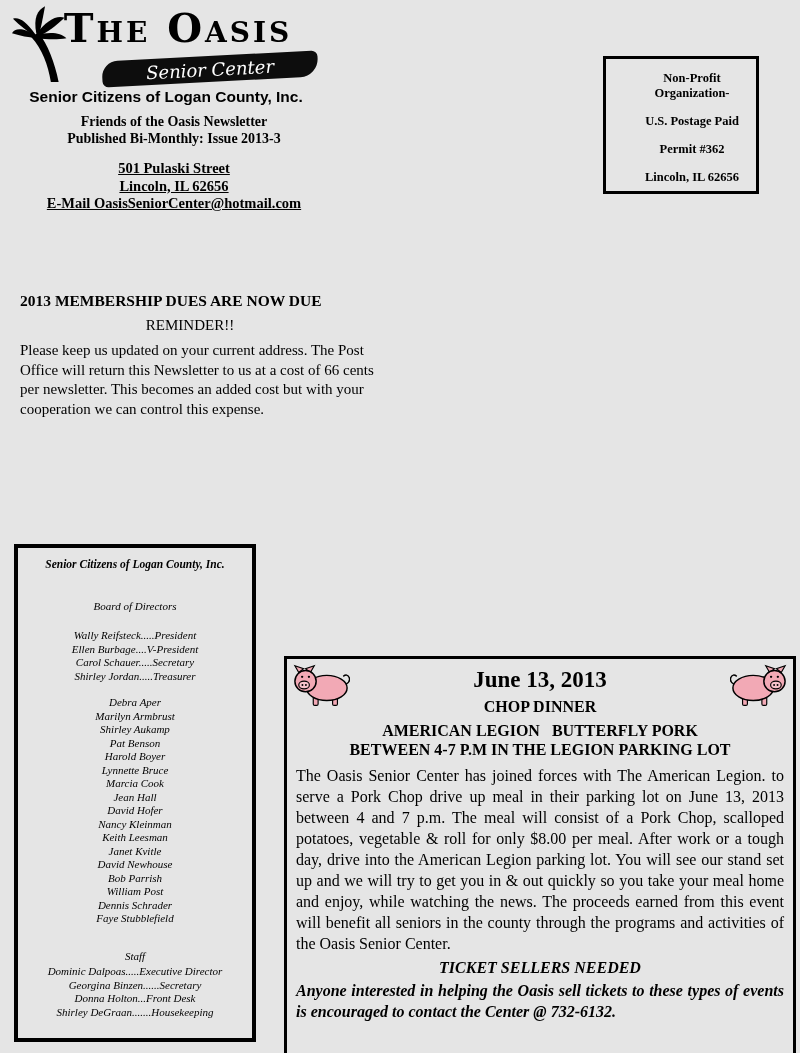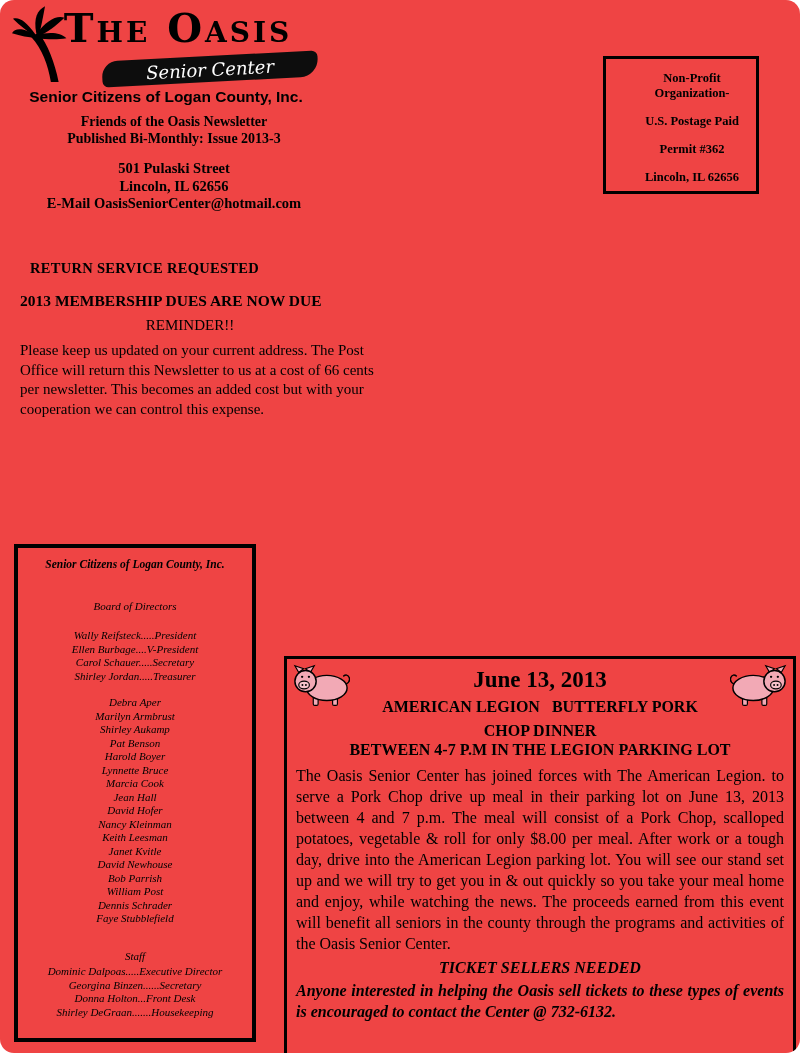--- a/index.html
+++ b/index.html
@@ -1,34 +1,34 @@
 <!DOCTYPE html>
 <html><head>
 <meta charset="utf-8">
 <style>
   html,body{margin:0;padding:0;background:#fff;}
-  .page{position:relative;width:800px;height:1053px;background:#ef4444;color:#000;
-        font-family:"Liberation Serif", serif;overflow:hidden;border-radius:14px;}
+  .page{position:relative;width:800px;height:1053px;background:#e5e5e5;color:#000;
+        font-family:"Liberation Serif", serif;overflow:hidden;}
 
   
   .logo{position:absolute;left:10px;top:4px;width:312px;height:84px;}
   .palm{position:absolute;left:2px;top:2px;width:68px;height:78px;}
   .logo-title{position:absolute;left:26px;top:0;width:284px;text-align:center;
               font-family:"DejaVu Serif", serif;font-weight:700;font-size:40px;
               font-variant:small-caps;letter-spacing:3px;line-height:48px;}
   .logo-banner{position:absolute;left:92px;top:52px;width:216px;height:26px;background:#0d0d0d;
                transform:rotate(-3deg);border-radius:16px 6px 18px 6px;
                display:flex;align-items:center;justify-content:center;}
   .logo-banner span{color:#fff;font-family:"DejaVu Serif", serif;font-style:italic;font-size:18px;}
   .org-name{position:absolute;left:10px;top:88px;width:312px;text-align:center;
             font-family:"Liberation Sans", sans-serif;font-weight:700;font-size:15.5px;}
   .newsletter{position:absolute;left:0;top:113px;width:348px;text-align:center;
               font-weight:700;font-size:14px;line-height:17px;}
   .address{position:absolute;left:0;top:160px;width:348px;text-align:center;
-           font-weight:700;font-size:14.5px;line-height:17.5px;}
+           font-weight:700;font-size:14.5px;line-height:17.5px;text-decoration:underline;}
 
   
   .postage{position:absolute;left:603px;top:56px;width:156px;height:138px;border:3px solid #000;
            box-sizing:border-box;padding-top:12px;text-align:center;font-weight:700;font-size:12.5px;padding-left:22px;}
   .postage .postage-line{margin-bottom:13px;}
 
   
   .return-service{position:absolute;left:30px;top:260px;font-weight:700;font-size:14.5px;letter-spacing:.3px;}
   .dues{position:absolute;left:20px;top:292px;font-weight:700;font-size:15.5px;}
   .reminder{position:absolute;left:20px;top:317px;width:340px;text-align:center;font-size:15px;}
@@ -92,21 +92,20 @@
     <div>E-Mail  OasisSeniorCenter@hotmail.com</div>
   </div>
 
   <div class="postage">
       <div class="postage-line">Non-Profit Organization-</div>
       <div class="postage-line">U.S. Postage Paid</div>
       <div class="postage-line">Permit #362</div>
       <div class="postage-line">Lincoln, IL  62656</div>
     </div>
 
-  <div class="return-service">RETURN SERVICE REQUESTED</div>
   <div class="dues">2013 MEMBERSHIP DUES ARE NOW DUE</div>
   <div class="reminder">REMINDER!!</div>
   <div class="note">Please keep us updated on your current address. The Post Office will return this Newsletter to us at a cost of 66 cents  per newsletter. This becomes an added cost but with your cooperation we can control this expense.</div>
 
   <div class="board-box">
     <div class="board-org">Senior Citizens of Logan County, Inc.</div>
     <div class="board-heading">Board of Directors</div>
     <div class="officers">
         <div>Wally Reifsteck.....President</div>
         <div>Ellen Burbage....V-President</div>
@@ -165,21 +164,21 @@
       <path d="M19 8 L23 1 L14 4 Z" fill="#f2a9b5" stroke="#000" stroke-width="1.2"></path>
       <circle cx="14" cy="17" r="11" fill="#f2a9b5" stroke="#000" stroke-width="1.5"></circle>
       <ellipse cx="12.5" cy="21" rx="5.5" ry="4" fill="#f7c3cb" stroke="#000" stroke-width="1.2"></ellipse>
       <circle cx="10.8" cy="21" r="1" fill="#000"></circle>
       <circle cx="14.4" cy="21" r="1" fill="#000"></circle>
       <circle cx="10.5" cy="12.5" r="1.2" fill="#000"></circle>
       <circle cx="17.5" cy="12.5" r="1.2" fill="#000"></circle>
     </svg>
 
     <div class="event-date">June 13, 2013</div>
+    <div class="event-h1">CHOP DINNER</div>
     <div class="event-h1">AMERICAN LEGION   BUTTERFLY PORK</div>
-    <div class="event-h1">CHOP DINNER</div>
     <div class="event-h2">BETWEEN 4-7 P.M IN THE LEGION PARKING LOT</div>
     <div class="event-body">The Oasis Senior Center has joined forces with The American Legion. to serve a Pork Chop drive up meal in their parking lot on June 13, 2013 between 4 and 7 p.m. The meal will consist of a  Pork Chop, scalloped potatoes, vegetable &amp; roll for only $8.00 per meal. After work or a tough day, drive into the American Legion parking lot. You will see our stand set up and we will try to get you in &amp; out quickly so you take your meal home and enjoy, while watching the news. The proceeds earned from this event will benefit all  seniors in the county through the programs and activities of the Oasis Senior Center.</div>
     <div class="event-ticket-h">TICKET SELLERS NEEDED</div>
     <div class="event-ticket-note">Anyone interested in helping the Oasis sell tickets to these types of events is encouraged  to contact the Center @ 732-6132.</div>
   </div>
 
 </div>
 
 </body></html>

